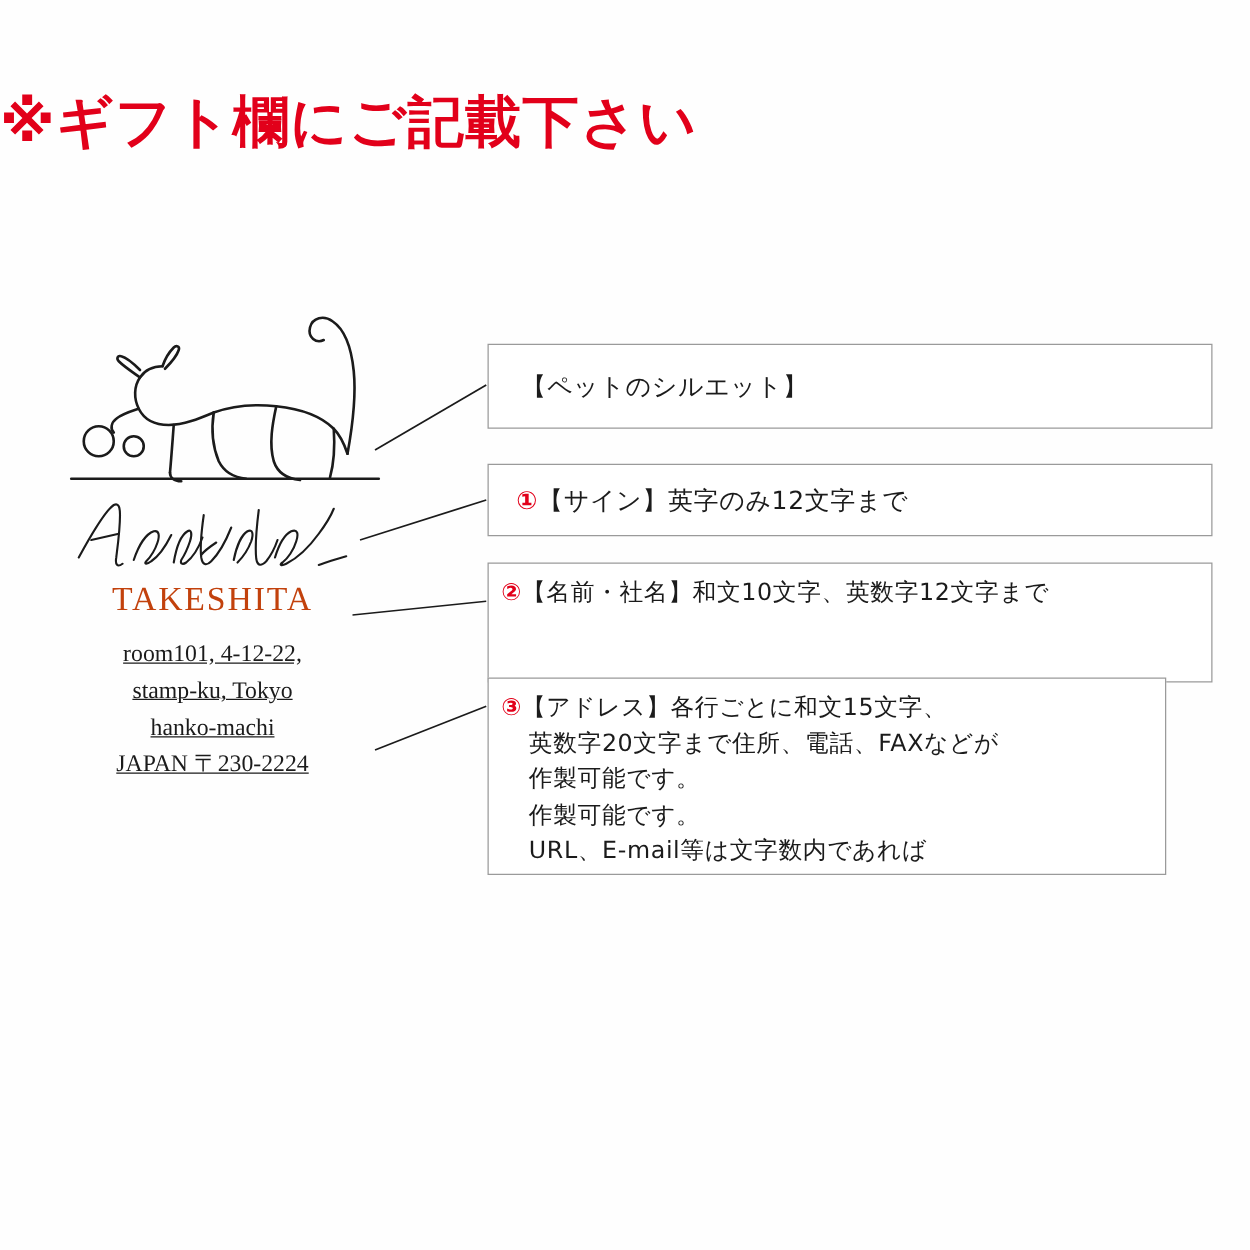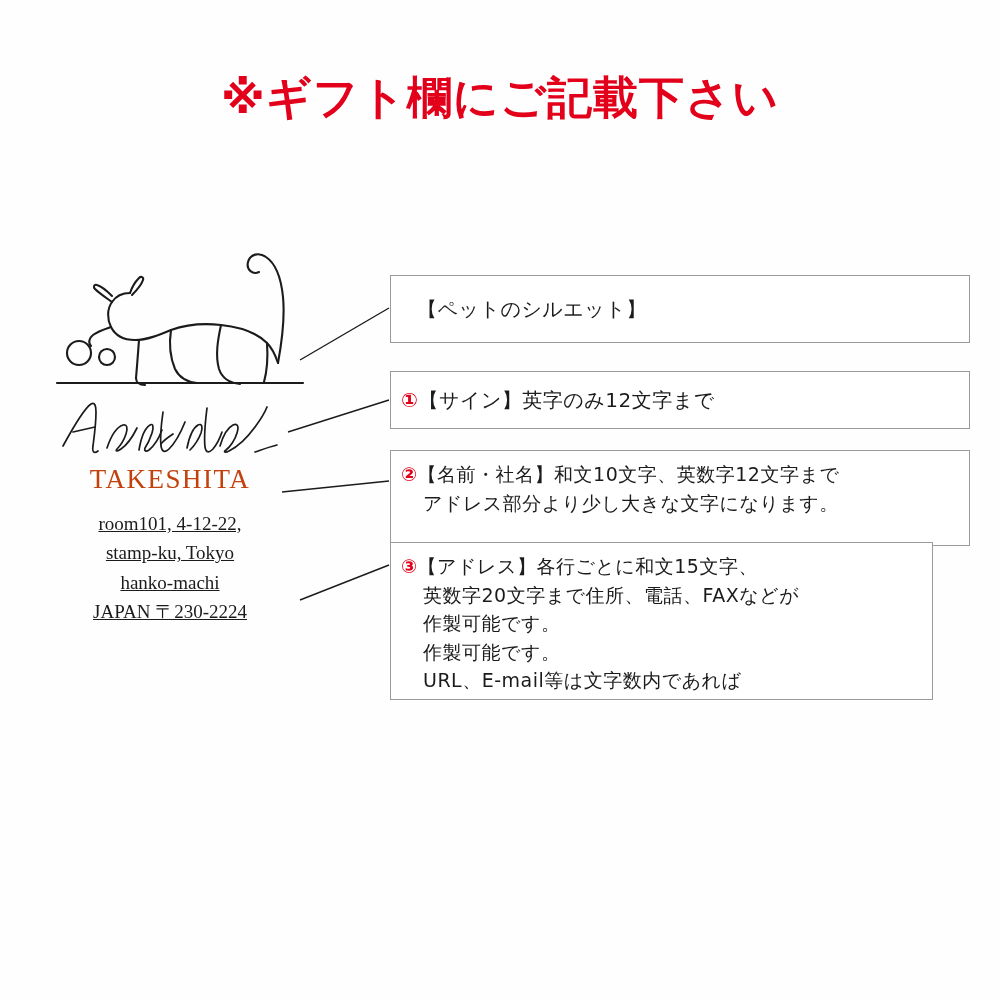--- a/index.html
+++ b/index.html
@@ -19,21 +19,21 @@
     inset: 0;
     background: #fefefe;
   }
 
   
   .headline {
     position: absolute;
     left: 0;
     right: 0;
     top: 68px;
-    text-align: center;
+    text-align: left;
     color: #e2001a;
     font-family: "DejaVu Sans", sans-serif;
     font-weight: bold;
     font-size: 45px;
     letter-spacing: 1px;
     white-space: nowrap;
   }
 
   
   .stamp {
@@ -96,21 +96,21 @@
     width: 580px;
     height: 68px;
     padding: 20px 0 16px 26px;
     font-size: 20px;
   }
   #box2 {
     left: 390px;
     top: 371px;
     width: 580px;
     height: 58px;
-    padding: 15px 0 0 10px;
+    padding: 15px 0 0 22px;
     font-size: 20px;
   }
   #box3 {
     left: 390px;
     top: 450px;
     width: 580px;
     height: 96px;
     padding: 9px 0 0 10px;
     font-size: 19px;
     line-height: 1.5;
@@ -213,21 +213,20 @@
   <div class="box" id="box2">
     <div class="line">
       <span class="num">①</span><span>【サイン】英字のみ12文字まで</span>
     </div>
   </div>
 
   <div class="box" id="box3">
     <div class="line">
       <span class="num">②</span><span>【名前・社名】和文10文字、英数字12文字まで</span>
     </div>
-    <div class="line indent">アドレス部分より少し大きな文字になります。</div>
   </div>
 
   <div class="box" id="box4">
     <div class="line">
       <span class="num">③</span><span>【アドレス】各行ごとに和文15文字、</span>
     </div>
     <div class="line indent">英数字20文字まで住所、電話、FAXなどが</div>
     <div class="line indent">作製可能です。</div>
     <div class="line indent">作製可能です。</div>
     <div class="line indent">URL、E-mail等は文字数内であれば</div>

